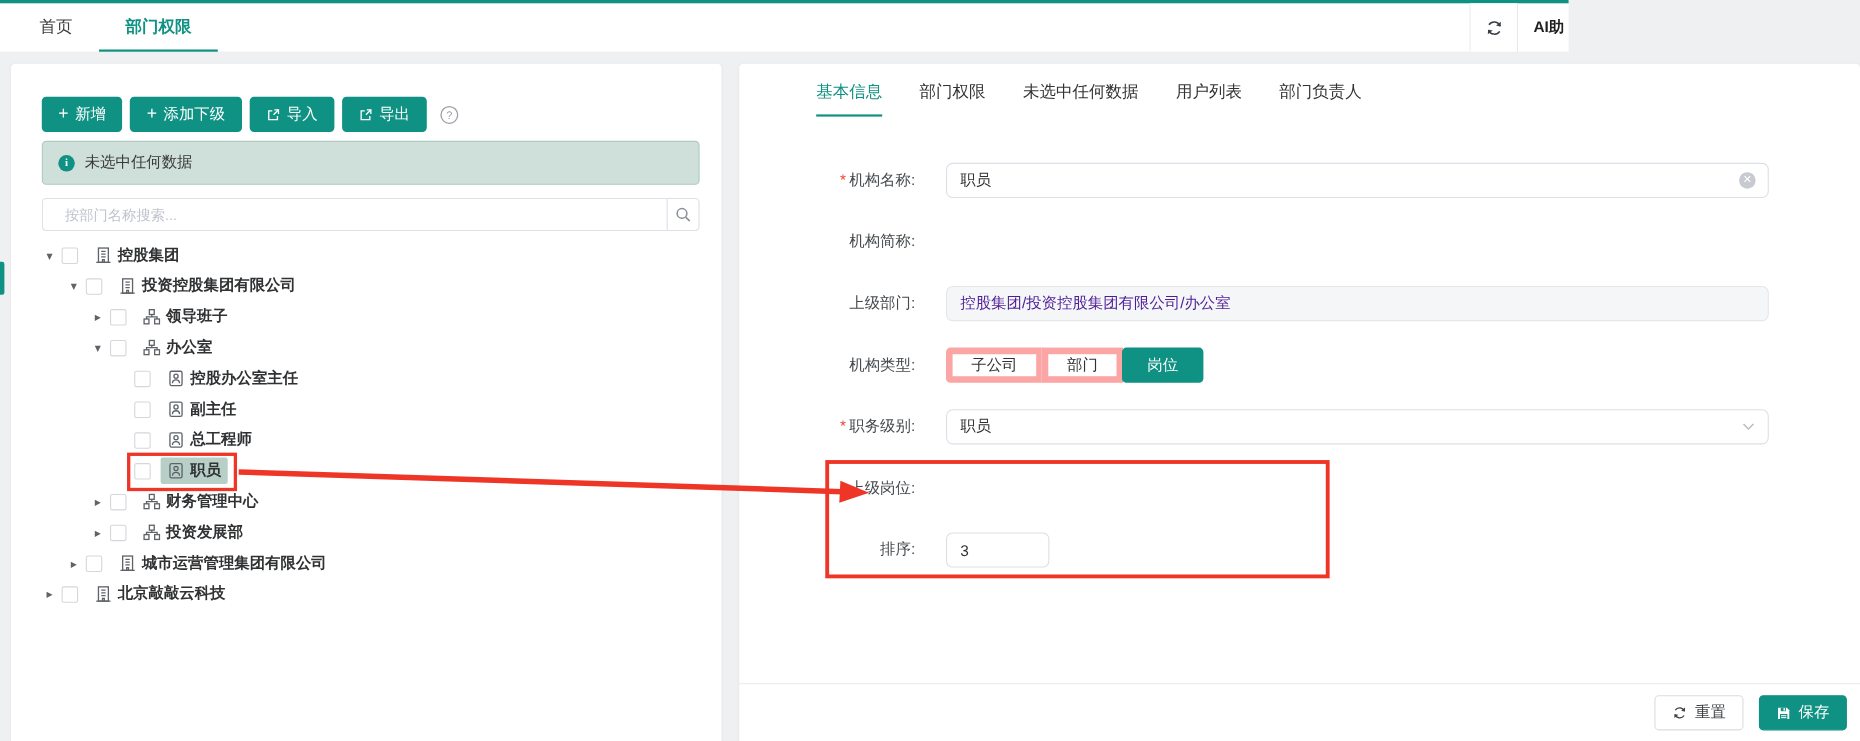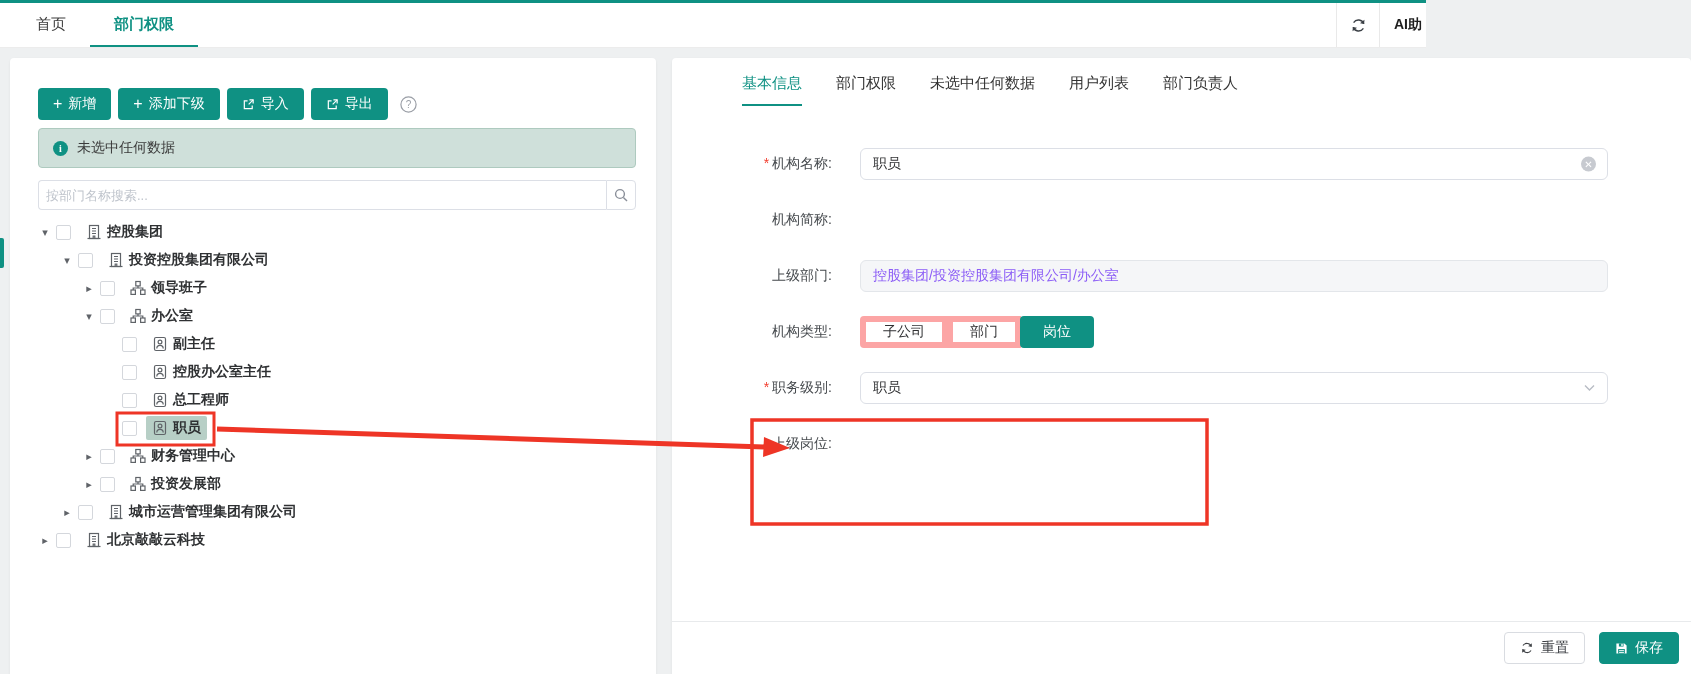--- a/index.html
+++ b/index.html
@@ -68,21 +68,21 @@
   }
   .info-icon{
     width:15px;height:15px;border-radius:50%;background:var(--accent);color:#fff;
     font-size:10px;font-weight:700;display:flex;align-items:center;justify-content:center;
     font-family:"Liberation Serif",serif;flex:none;
   }
   
   .search-row{margin-top:12px;display:flex;height:30px;}
   .search-input{
     flex:1;border:1px solid #dcdfe6;border-right:none;border-radius:4px 0 0 4px;
-    padding:0 7px;font-size:13px;color:#333;outline:none;background:#fff;
+    padding:0 20px;font-size:13px;color:#333;outline:none;background:#fff;
   }
   .search-input::placeholder{color:#bfc4cc;}
   .search-btn{
     width:30px;border:1px solid #dcdfe6;border-radius:0 4px 4px 0;background:#fff;
     display:flex;align-items:center;justify-content:center;cursor:pointer;
   }
   
   .tree{margin-top:8px;}
   .tree-row{height:28px;display:flex;align-items:center;font-size:14px;color:#2f3133;cursor:pointer;}
   .tree-caret{width:14px;margin-right:2px;font-size:11px;color:#5f6368;text-align:center;flex:none;}
@@ -108,21 +108,21 @@
     margin-right:28px;white-space:nowrap;
   }
   .req{color:#f23d2e;margin-right:3px;}
   .ctl{position:relative;width:748px;}
   .ctl.small{width:94px;}
   .ctl input{
     width:100%;height:32px;border:1px solid #dcdfe6;border-radius:6px;
     padding:0 12px;font-size:14px;color:#303133;outline:none;background:#fff;
   }
   .ctl input::placeholder{color:#c0c4cc;}
-  .ctl input:disabled{background:#f5f6f8;border-color:#e3e6ea;color:#8b5cf6;}
+  .ctl input:disabled{background:#f5f6f8;border-color:#e3e6ea;color:#4c1d95;}
   .clear-icon{
     position:absolute;right:12px;top:50%;transform:translateY(-50%);
     width:15px;height:15px;border-radius:50%;background:#c7cad0;color:#fff;
     font-size:10px;display:flex;align-items:center;justify-content:center;cursor:pointer;
   }
   .chevron{position:absolute;right:13px;top:50%;transform:translateY(-50%);display:flex;}
   .segmented{display:flex;}
   .seg{
     height:32px;padding:0 17px;display:flex;align-items:center;font-size:14px;
     color:#303133;background:#fff;border:6px solid #fca5a5;margin-left:-1px;cursor:pointer;
@@ -298,35 +298,35 @@
         <span class="tree-caret"></span>
         <span class="tree-cb"></span>
         <span class="node-content">
           <span class="node-icon">
             <svg width="16" height="16" viewBox="0 0 16 16" fill="none" stroke="#5f6368" stroke-width="1.2">
               <rect x="2.5" y="1.5" width="11" height="13" rx="1.5"></rect>
               <circle cx="8" cy="6" r="1.9"></circle>
               <path d="M4.8 12.5 c0-2 1.4-3.1 3.2-3.1 s3.2 1.1 3.2 3.1"></path>
             </svg>
           </span>
-          <span>副主任</span>
+          <span>控股办公室主任</span>
         </span>
       </div>
       <div class="tree-row" style="padding-left: 66px;">
         <span class="tree-caret"></span>
         <span class="tree-cb"></span>
         <span class="node-content">
           <span class="node-icon">
             <svg width="16" height="16" viewBox="0 0 16 16" fill="none" stroke="#5f6368" stroke-width="1.2">
               <rect x="2.5" y="1.5" width="11" height="13" rx="1.5"></rect>
               <circle cx="8" cy="6" r="1.9"></circle>
               <path d="M4.8 12.5 c0-2 1.4-3.1 3.2-3.1 s3.2 1.1 3.2 3.1"></path>
             </svg>
           </span>
-          <span>控股办公室主任</span>
+          <span>副主任</span>
         </span>
       </div>
       <div class="tree-row" style="padding-left: 66px;">
         <span class="tree-caret"></span>
         <span class="tree-cb"></span>
         <span class="node-content">
           <span class="node-icon">
             <svg width="16" height="16" viewBox="0 0 16 16" fill="none" stroke="#5f6368" stroke-width="1.2">
               <rect x="2.5" y="1.5" width="11" height="13" rx="1.5"></rect>
               <circle cx="8" cy="6" r="1.9"></circle>
@@ -462,20 +462,26 @@
             <path d="M1 1 L5.5 5.5 L10 1"></path>
           </svg>
         </span>
       </div>
     </div>
 
     <div class="form-row">
       <label class="form-label"><span>上级岗位:</span></label>
     </div>
 
+    <div class="form-row">
+      <label class="form-label"><span>排序:</span></label>
+      <div class="ctl small">
+        <input value="3" style="">
+      </div>
+    </div>
 
   </div>
 
   <div class="panel-footer">
     <button class="btn-outline">
       <span style="display:flex;">
         <svg width="14" height="14" viewBox="0 0 16 16">
           <path d="M13 6.4 A5.4 5.4 0 0 0 3.4 5.2" fill="none" stroke="#3c3f43" stroke-width="1.3"></path>
           <path d="M13.6 2.6 13.3 6.6 9.4 5.9 Z" fill="#3c3f43"></path>
           <path d="M3 9.6 A5.4 5.4 0 0 0 12.6 10.8" fill="none" stroke="#3c3f43" stroke-width="1.3"></path>

